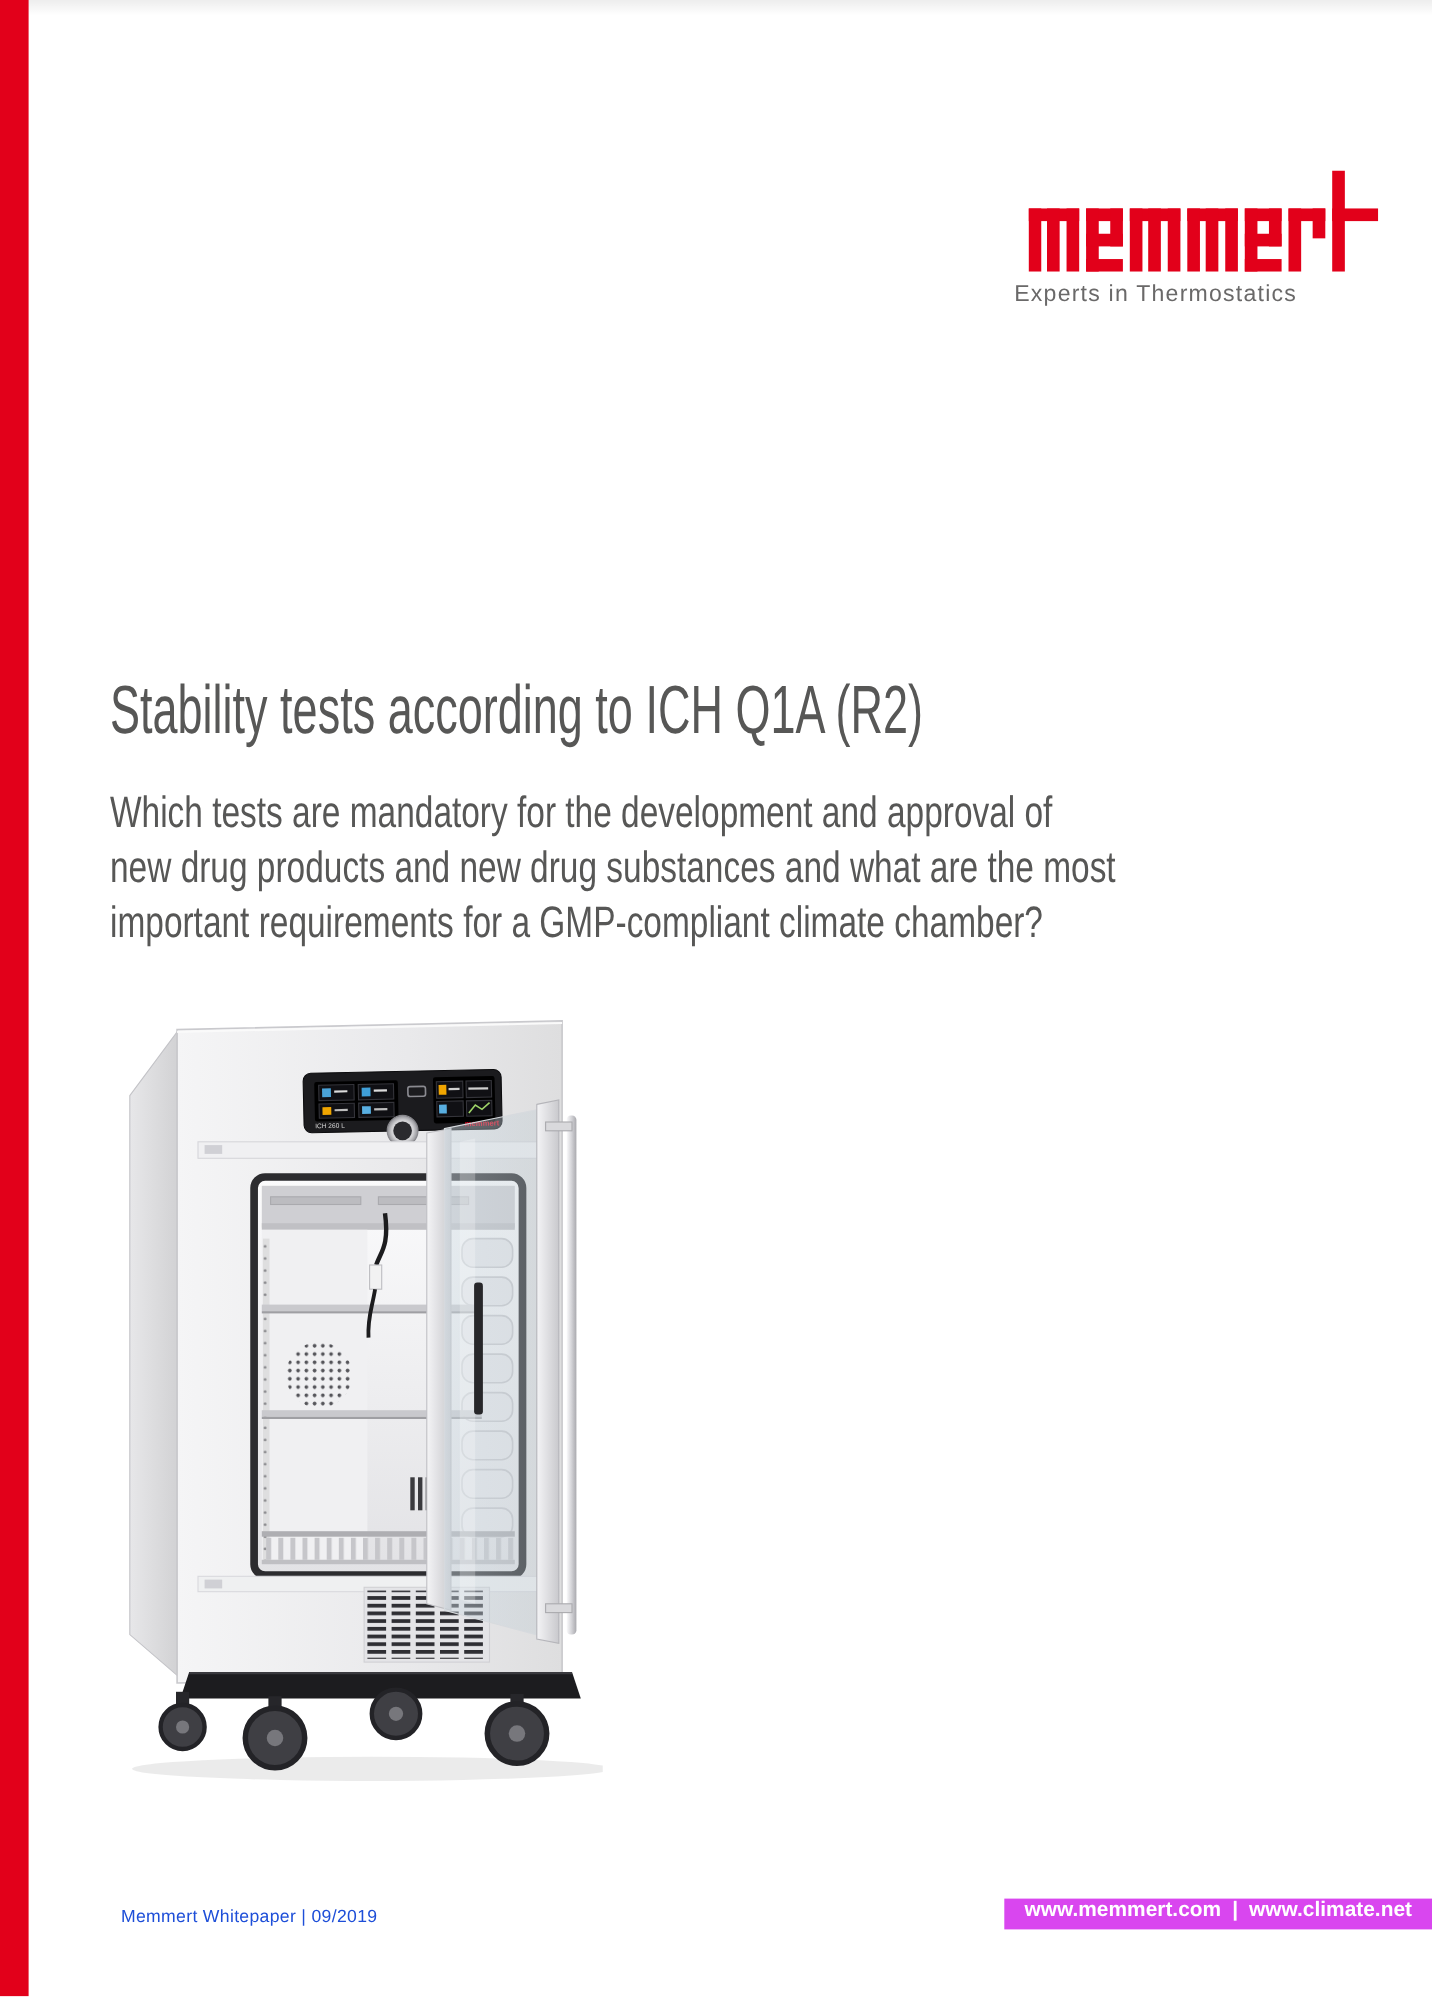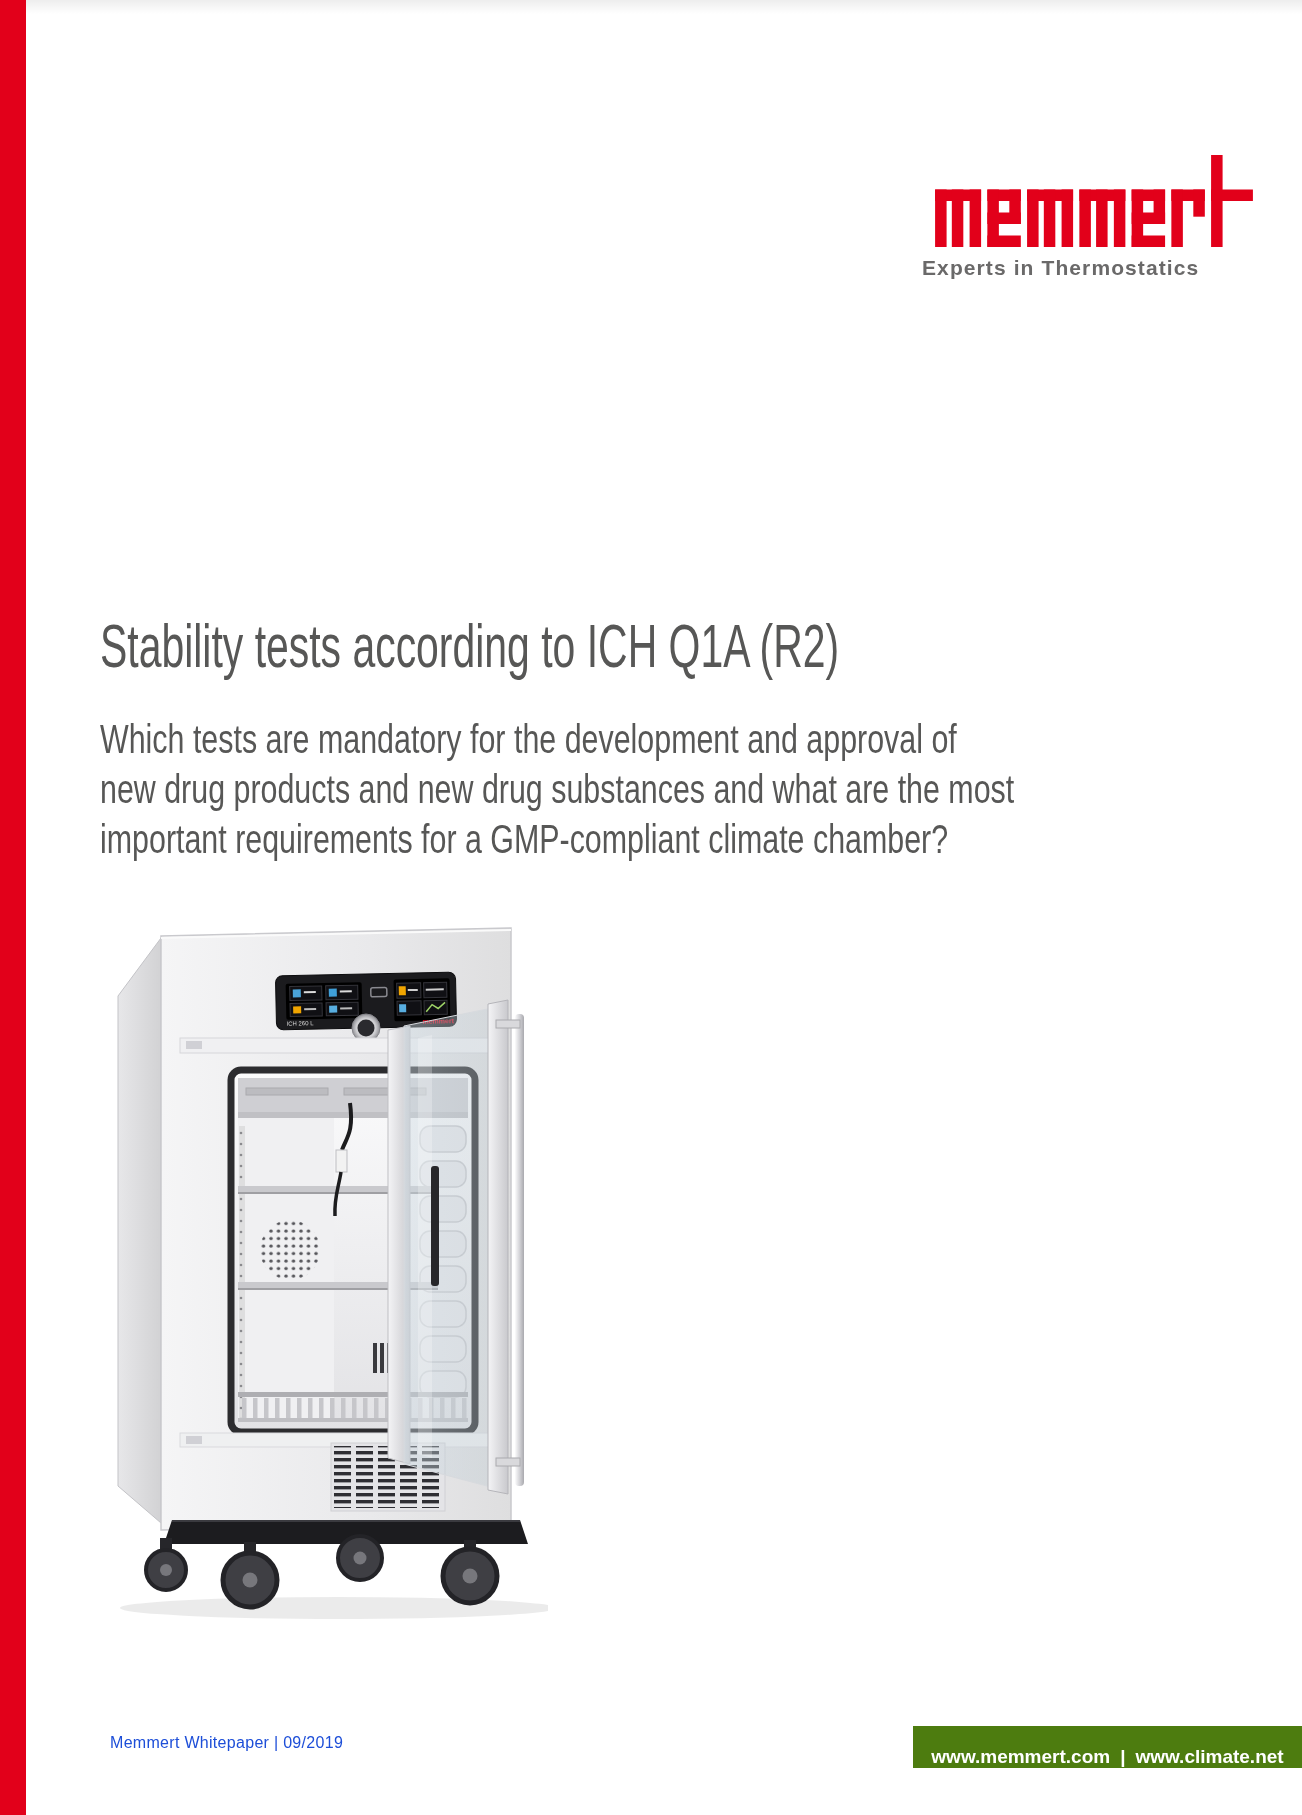--- a/index.html
+++ b/index.html
@@ -5,32 +5,32 @@
   html,body{margin:0;padding:0;background:#ffffff;}
   .page{
     position:relative;width:1302px;height:1815px;background:#ffffff;
     overflow:hidden;font-family:"Liberation Sans",sans-serif;
   }
   .top-shade{position:absolute;left:0;top:0;width:1302px;height:14px;
     background:linear-gradient(rgba(0,0,0,0.07),rgba(0,0,0,0));}
   .red-stripe{position:absolute;left:0;top:0;width:26px;height:1815px;background:#e2001a;}
   .logo{position:absolute;left:935px;top:155px;width:318px;height:92px;}
   .tagline{position:absolute;left:922px;top:256px;width:360px;
-    font-size:21px;font-weight:bold;color:#6a6969;letter-spacing:1.1px;white-space:nowrap;}
+    font-size:21px;font-weight:normal;color:#6a6969;letter-spacing:1.1px;white-space:nowrap;}
   .title{position:absolute;left:100px;top:610px;
     font-size:62px;font-weight:400;color:#575756;white-space:nowrap;
     transform:scaleX(0.66);transform-origin:0 0;letter-spacing:0px;}
   .subtitle{position:absolute;left:100px;top:714px;
     font-size:40px;font-weight:400;color:#575756;line-height:50px;white-space:nowrap;
     transform:scaleX(0.76);transform-origin:0 0;}
   .product{position:absolute;left:88px;top:898px;width:460px;height:722px;}
   .footer-note{position:absolute;left:110px;top:1734px;font-size:16px;color:#1d4ed8;
     letter-spacing:0.3px;}
-  .footer-bar{position:absolute;left:913px;top:1726px;width:389px;height:42px;
-    background:#4d7c0f;display:flex;align-items:flex-end;justify-content:center;gap:10px;
+  .footer-bar{position:absolute;left:913px;top:1726px;width:389px;height:28px;
+    background:#d946ef;display:flex;align-items:flex-start;justify-content:center;gap:10px;
     color:#ffffff;font-size:19px;font-weight:bold;}
   .footer-bar span{white-space:nowrap;}
   svg text{font-family:"Liberation Sans",sans-serif;}
 </style>
 </head>
 <body>
 
 <div class="page">
 
   <div class="top-shade"></div>

